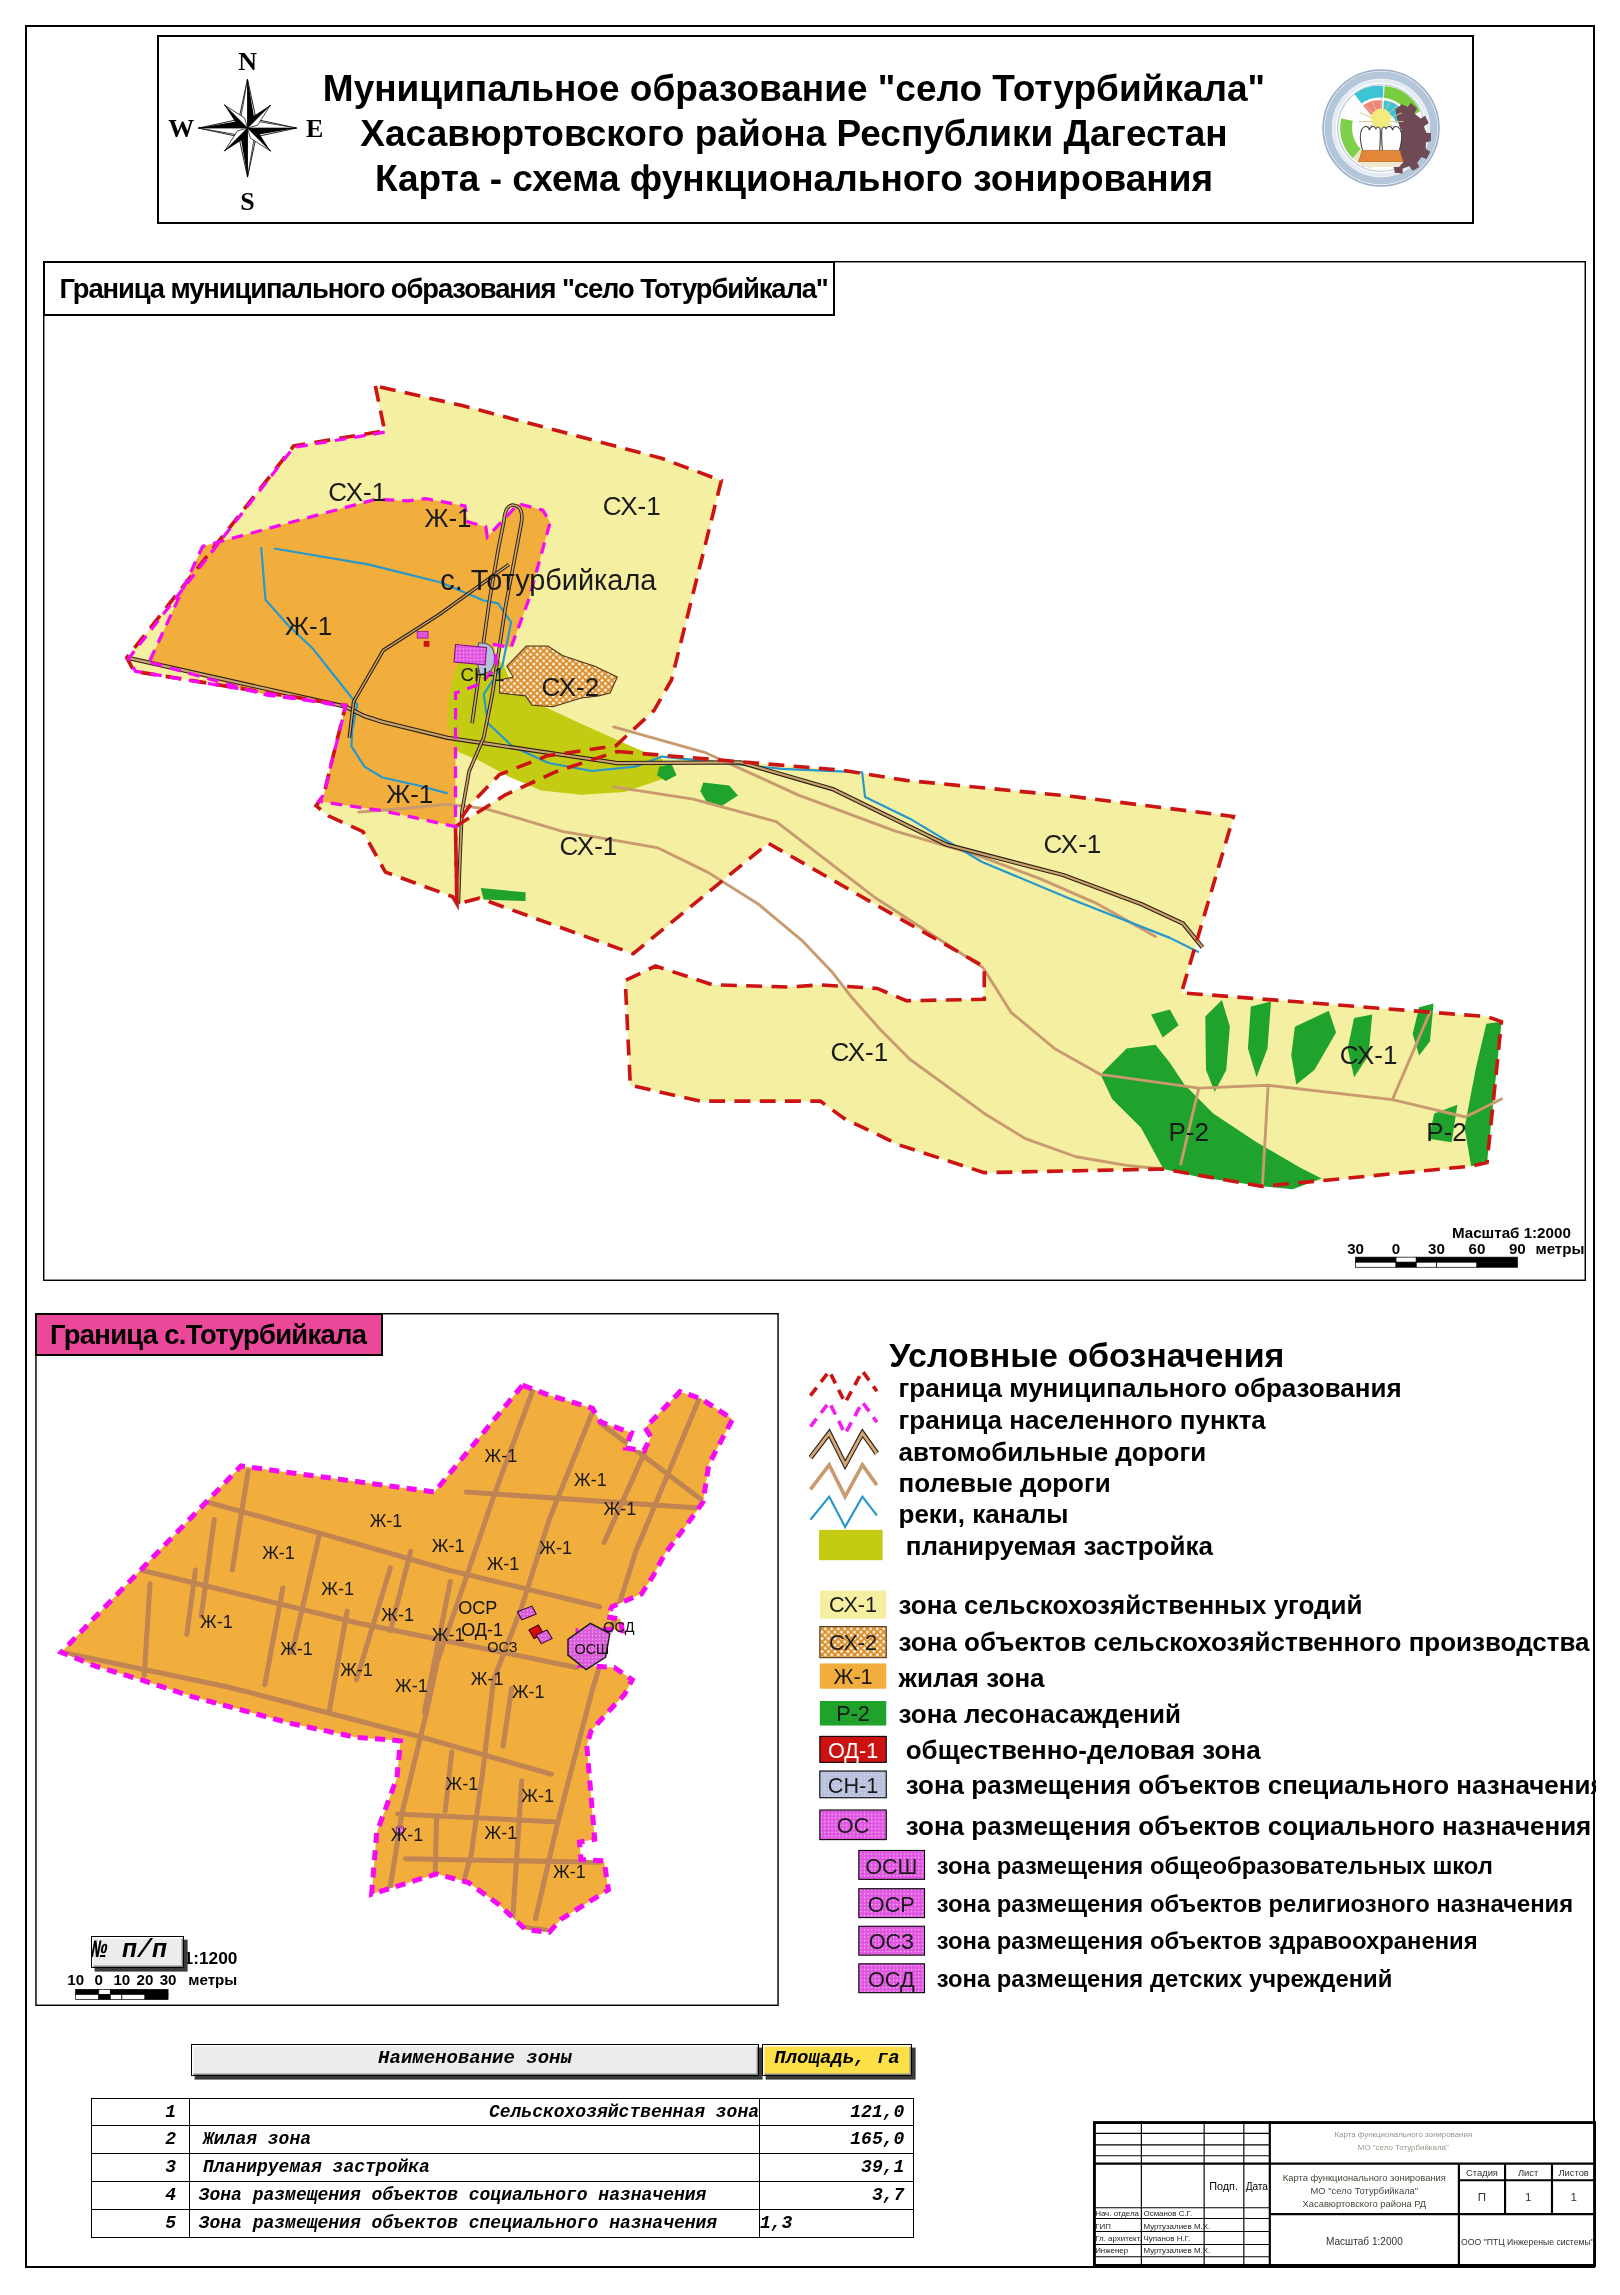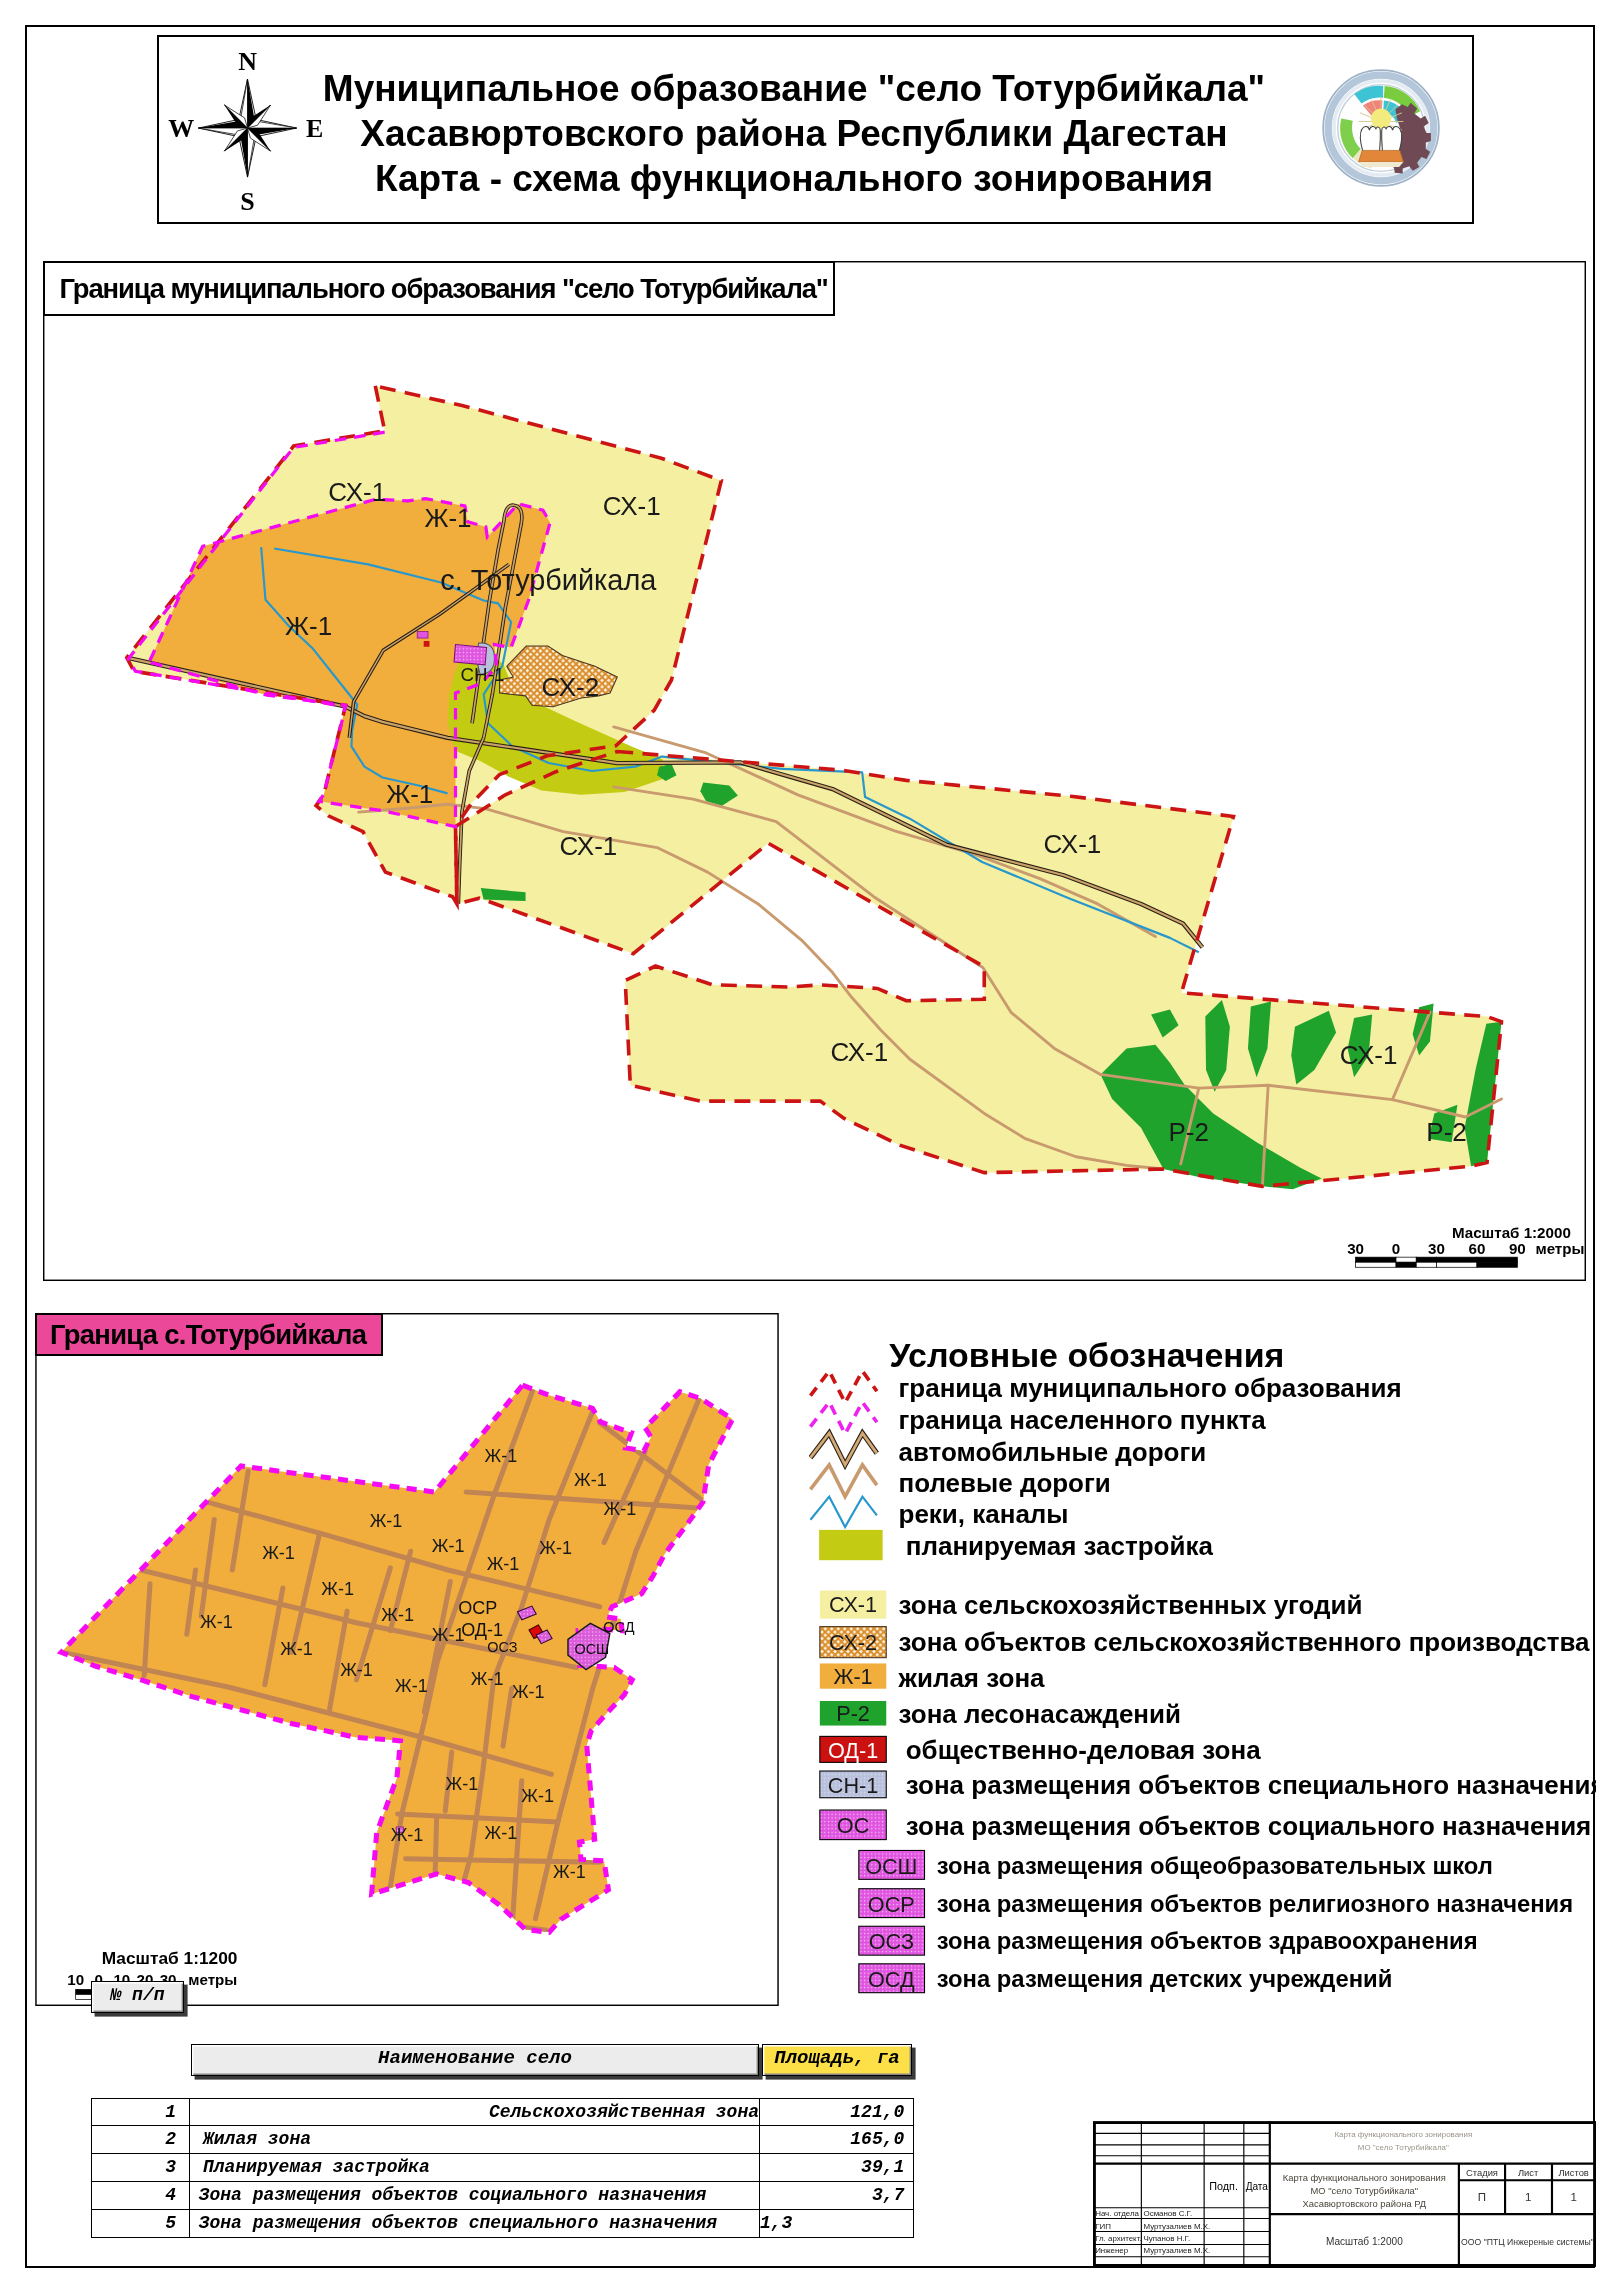--- a/index.html
+++ b/index.html
@@ -404,22 +404,22 @@
     <text x="134" y="586">общественно-деловая зона</text>
     <text x="134" y="634">зона размещения объектов специального назначения</text>
     <text x="134" y="690">зона размещения объектов социального назначения</text>
     <text x="177" y="744" font-size="33">зона размещения общеобразовательных школ</text>
     <text x="177" y="797" font-size="33">зона размещения объектов религиозного назначения</text>
     <text x="177" y="849" font-size="33">зона размещения объектов здравоохранения</text>
     <text x="177" y="901" font-size="33">зона размещения детских учреждений</text>
   </g>
 </svg>
 
-<div class="abs" style="left:91px;top:1981px;width:93px;height:32px;background:#ececec;border:1.4px solid #000;box-sizing:border-box;box-shadow:3.6px 3.6px 0 #3a3a3a, inset 1.4px 1.4px 0 #ffffff, inset -1.4px -1.4px 0 #888;font-family:'Liberation Mono',monospace;font-weight:bold;font-style:italic;font-size:18px;line-height:27.4px;text-align:center;">№ п/п</div>
-<div class="abs" style="left:191px;top:2044px;width:568px;height:32px;background:#ececec;border:1.4px solid #000;box-sizing:border-box;box-shadow:3.6px 3.6px 0 #3a3a3a, inset 1.4px 1.4px 0 #ffffff, inset -1.4px -1.4px 0 #888;font-family:'Liberation Mono',monospace;font-weight:bold;font-style:italic;font-size:19px;line-height:27.4px;text-align:center;">Наименование село</div>
+<div class="abs" style="left:91px;top:1936px;width:93px;height:32px;background:#ececec;border:1.4px solid #000;box-sizing:border-box;box-shadow:3.6px 3.6px 0 #3a3a3a, inset 1.4px 1.4px 0 #ffffff, inset -1.4px -1.4px 0 #888;font-family:'Liberation Mono',monospace;font-weight:bold;font-style:italic;font-size:25px;line-height:27.4px;text-align:left;">№ п/п</div>
+<div class="abs" style="left:191px;top:2044px;width:568px;height:32px;background:#ececec;border:1.4px solid #000;box-sizing:border-box;box-shadow:3.6px 3.6px 0 #3a3a3a, inset 1.4px 1.4px 0 #ffffff, inset -1.4px -1.4px 0 #888;font-family:'Liberation Mono',monospace;font-weight:bold;font-style:italic;font-size:19px;line-height:27.4px;text-align:center;">Наименование зоны</div>
 <div class="abs" style="left:762px;top:2044px;width:150px;height:32px;background:#fde047;border:1.4px solid #000;box-sizing:border-box;box-shadow:3.6px 3.6px 0 #3a3a3a, inset 1.4px 1.4px 0 #ffffff, inset -1.4px -1.4px 0 #888;font-family:'Liberation Mono',monospace;font-weight:bold;font-style:italic;font-size:19px;line-height:27.4px;text-align:center;">Площадь, га</div>
 
 <div class="abs" style="left:91px;top:2098px;font-family:'Liberation Mono',monospace;font-weight:bold;font-style:italic;font-size:18px;color:#000;">
   <div style="display:flex;border:1.1px solid #000;height:28px;line-height:26px;box-sizing:border-box;">
     <div style="width:98px;text-align:right;padding-right:13px;box-sizing:border-box;border-right:1.1px solid #000;">1</div>
     <div style="width:570px;padding-left:13px;box-sizing:border-box;border-right:1.1px solid #000;text-align:right;">Сельскохозяйственная зона</div>
     <div style="width:153px;text-align:right;padding-right:8.7px;box-sizing:border-box;">121,0</div>
   </div>
   <div style="display:flex;border:1.1px solid #000;border-top:none;height:28px;line-height:26px;box-sizing:border-box;">
     <div style="width:98px;text-align:right;padding-right:13px;box-sizing:border-box;border-right:1.1px solid #000;">2</div>

